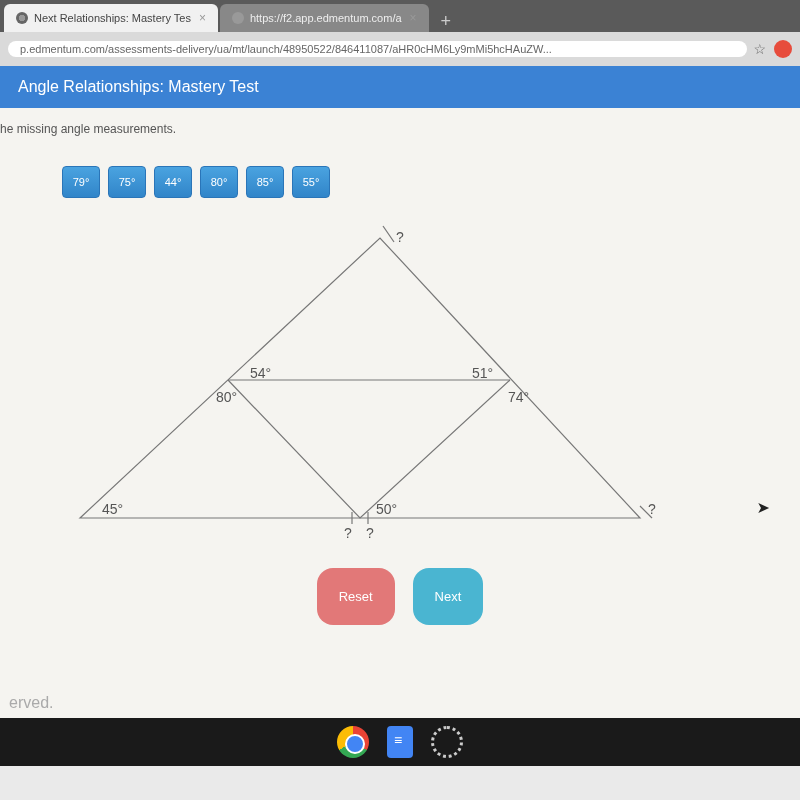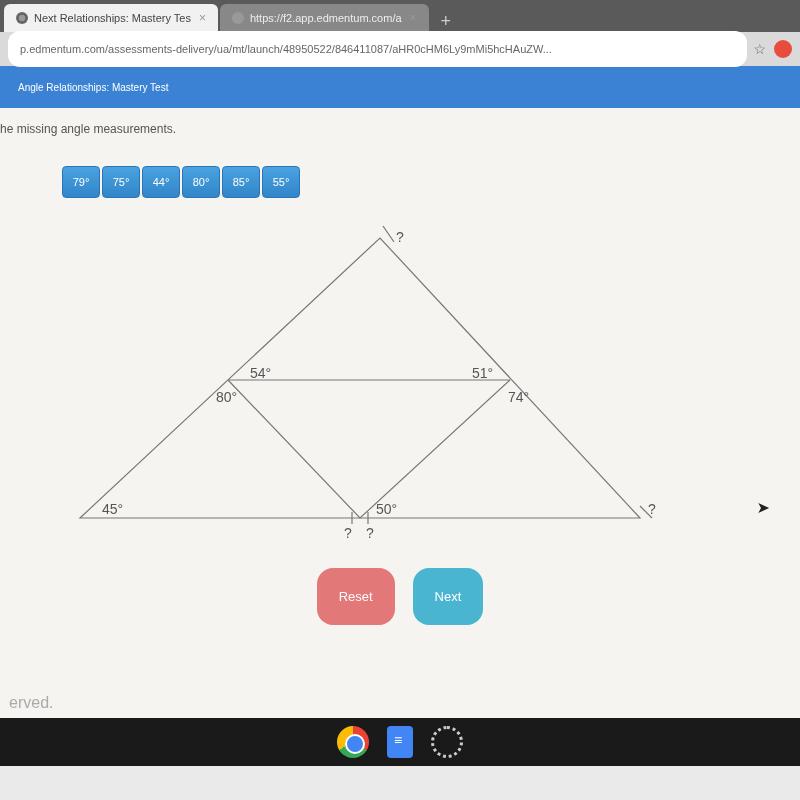--- a/index.html
+++ b/index.html
@@ -7,30 +7,30 @@
     
     .tabs-bar { background: #5a5a5a; height: 32px; display: flex; align-items: flex-end; padding: 0 4px; }
     .tab { background: #f1f1f1; height: 28px; padding: 0 12px; display: flex; align-items: center; font-size: 11px; color: #444; border-radius: 6px 6px 0 0; margin-right: 2px; max-width: 220px; }
     .tab.inactive { background: #888; color: #eee; }
     .tab-icon { width: 12px; height: 12px; margin-right: 6px; border-radius: 50%; background: #999; flex-shrink: 0; }
     .tab-icon.ed { background: radial-gradient(circle, #999 40%, #666 40%); }
     .tab-close { margin-left: 8px; font-size: 12px; color: #999; }
     .new-tab { color: #ccc; font-size: 18px; padding: 0 10px; }
     
     .url-bar { background: #dadada; height: 34px; display: flex; align-items: center; padding: 0 8px; }
-    .url-field { flex: 1; background: #fff; height: 36px; border-radius: 12px; padding: 0 12px; font-size: 11px; color: #666; display: flex; align-items: center; overflow: hidden; white-space: nowrap; }
+    .url-field { flex: 1; background: #fff; height: 16px; border-radius: 12px; padding: 0 12px; font-size: 11px; color: #666; display: flex; align-items: center; overflow: hidden; white-space: nowrap; }
     .url-star { margin-left: 6px; font-size: 14px; color: #666; }
     .ext-icon { width: 18px; height: 18px; margin-left: 8px; background: #e74c3c; border-radius: 50%; }
     
-    .header-bar { background: #3b82d4; color: #fff; height: 42px; display: flex; align-items: center; padding: 0 18px; font-size: 10px; }
+    .header-bar { background: #3b82d4; color: #fff; height: 42px; display: flex; align-items: center; padding: 0 18px; font-size: 16px; }
     
     .content { background: #f5f4f0; padding: 14px 0 14px 0; height: 610px; position: relative; }
     .instruction { font-size: 12px; color: #555; padding-left: 0; margin-bottom: 30px; }
     
-    .tiles-row { display: flex; gap: 2px; padding-left: 62px; margin-bottom: 20px; }
+    .tiles-row { display: flex; gap: 8px; padding-left: 62px; margin-bottom: 20px; }
     .tile { width: 38px; height: 32px; background: linear-gradient(#4aa3e0, #3185c9); color: #fff; font-size: 11px; display: flex; align-items: center; justify-content: center; border-radius: 4px; border: 1px solid #2a75b8; cursor: grab; }
     
     .diagram { position: relative; width: 620px; height: 330px; margin: 20px auto 0 40px; }
     .diagram svg { width: 100%; height: 100%; }
     .diagram text { font-size: 14px; fill: #555; }
     
     .buttons-row { display: flex; gap: 18px; justify-content: center; margin-top: 20px; }
     .btn { padding: 21px 22px; border-radius: 16px; border: none; color: #fff; font-size: 13px; cursor: pointer; }
     .btn-reset { background: #e27878; }
     .btn-next { background: #4ab5d1; }

